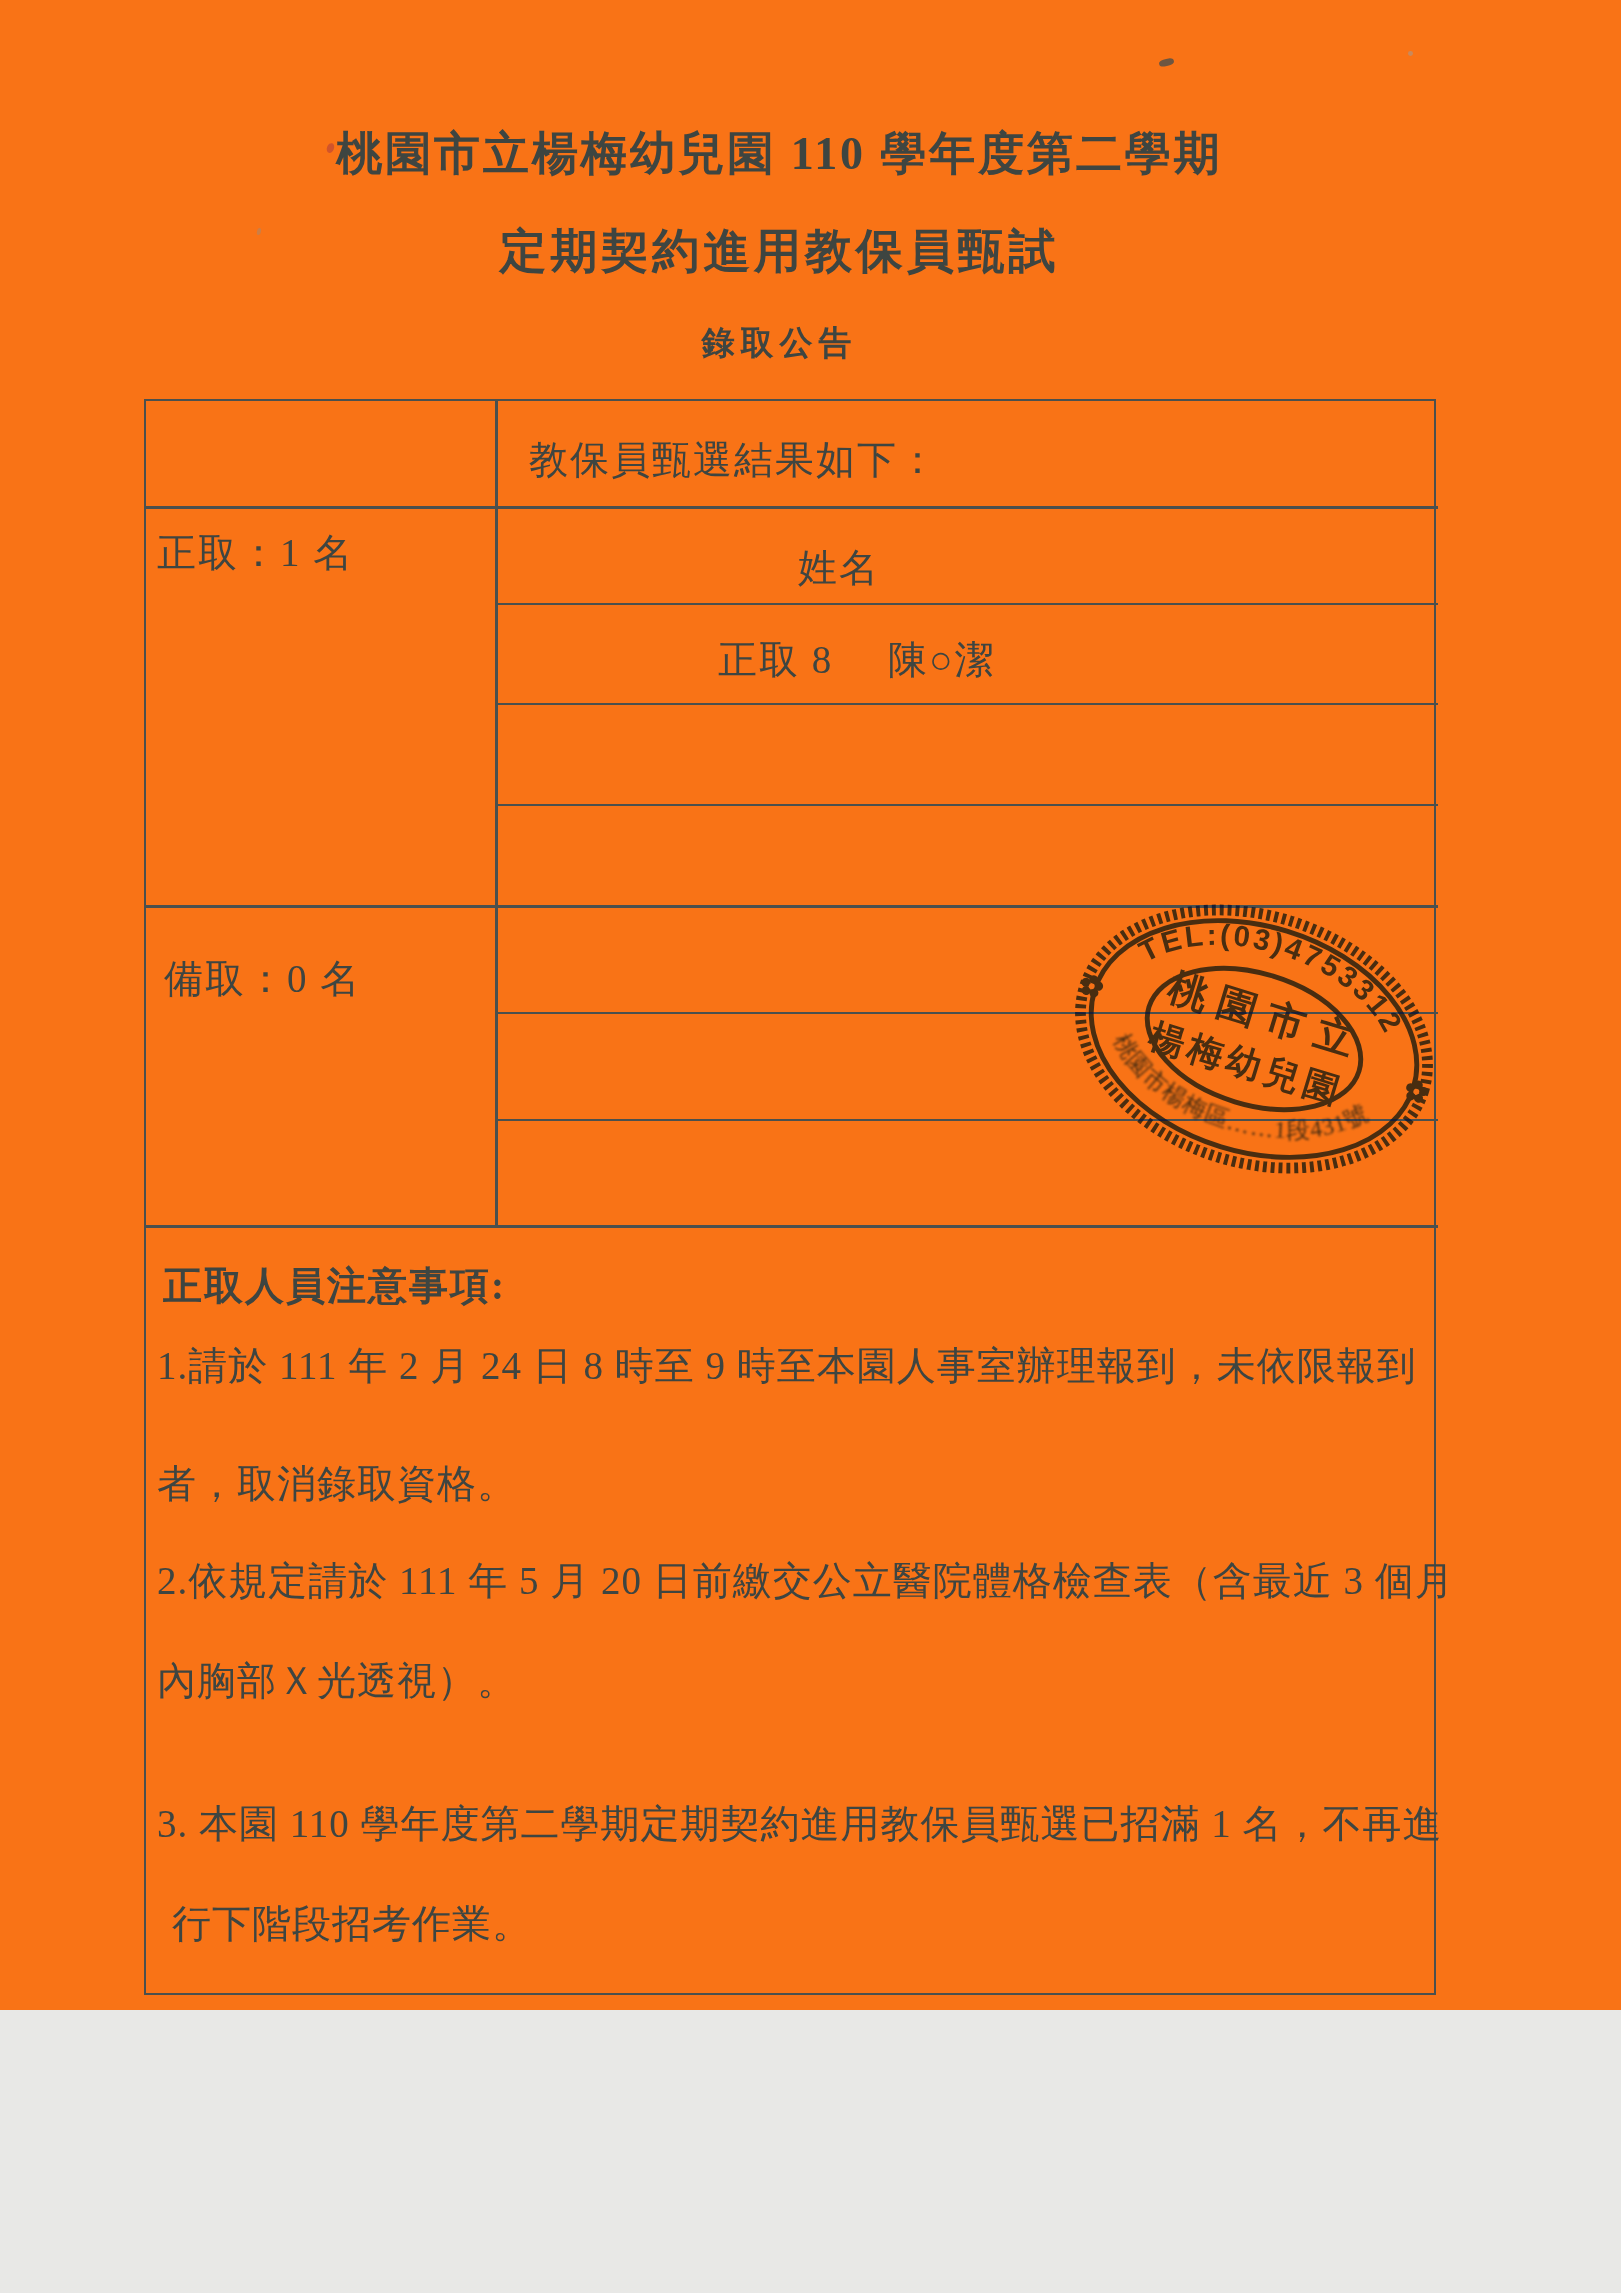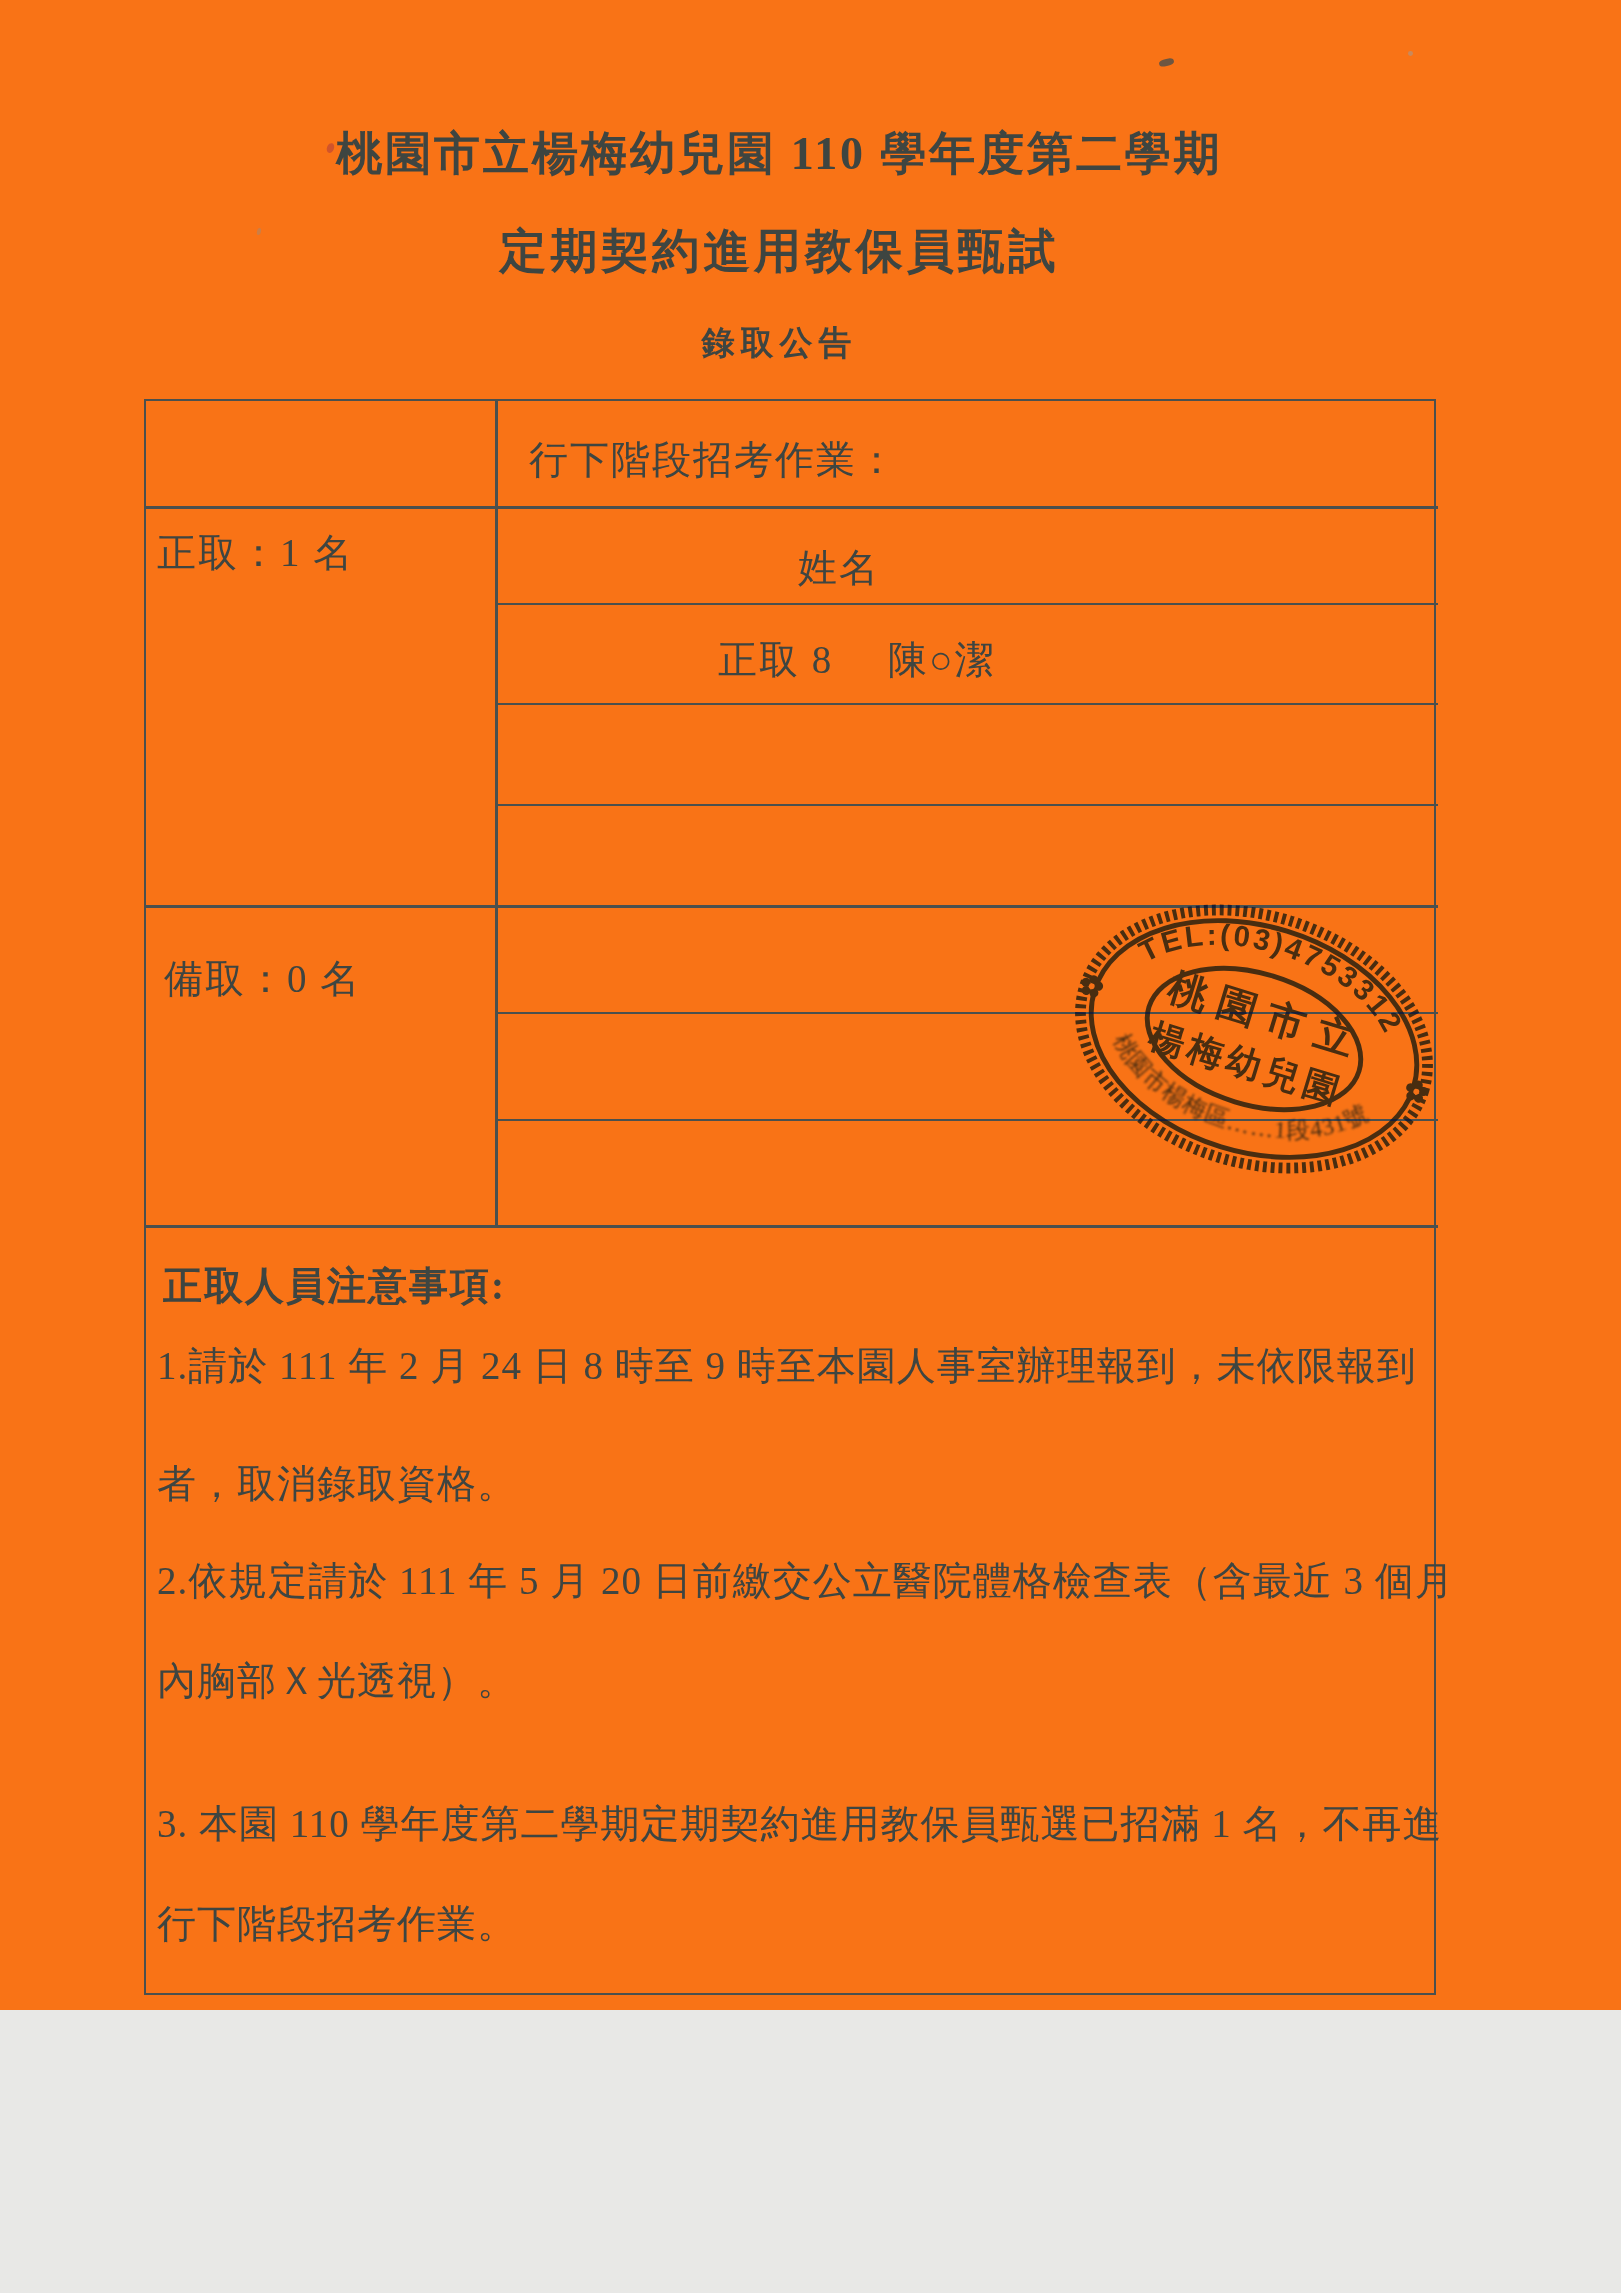--- a/index.html
+++ b/index.html
@@ -61,34 +61,34 @@
   <div class="gline" style="left:495px;top:399px;width:2.9px;height:829px;"></div>
   <div class="gline" style="left:144px;top:506px;width:1294px;height:2.9px;"></div>
   <div class="gline" style="left:495px;top:603px;width:943px;height:2px;"></div>
   <div class="gline" style="left:495px;top:703px;width:943px;height:2px;"></div>
   <div class="gline" style="left:495px;top:804px;width:943px;height:2px;"></div>
   <div class="gline" style="left:144px;top:905px;width:1294px;height:2.9px;"></div>
   <div class="gline" style="left:495px;top:1012px;width:943px;height:2px;"></div>
   <div class="gline" style="left:495px;top:1119px;width:943px;height:2px;"></div>
   <div class="gline" style="left:144px;top:1225px;width:1294px;height:2.9px;"></div>
 
-  <div class="cell intro-cell">行下階段招考作業：</div>
+  <div class="cell intro-cell">教保員甄選結果如下：</div>
   <div class="cell regular-label">正取：1 名</div>
   <div class="cell name-header">姓名</div>
   <div class="cell rank-cell">正取 8</div>
   <div class="cell name-cell">陳○潔</div>
   <div class="cell waitlist-label">備取：0 名</div>
 
   <div class="note-line notes-heading" style="top:1259px;">正取人員注意事項:</div>
   <div class="note-line" style="top:1339px;font-family:Liberation Serif, serif;">1.請於 111 年 2 月 24 日 8 時至 9 時至本園人事室辦理報到，未依限報到</div>
   <div class="note-line" style="top:1457px;">者，取消錄取資格。</div>
   <div class="note-line" style="top:1554px;">2.依規定請於 111 年 5 月 20 日前繳交公立醫院體格檢查表（含最近 3 個月</div>
   <div class="note-line" style="top:1654px;">內胸部Ｘ光透視）。</div>
   <div class="note-line" style="top:1797px;">3. 本園 110 學年度第二學期定期契約進用教保員甄選已招滿 1 名，不再進</div>
-  <div class="note-line" style="top:1897px;">行下階段招考作業。</div>
+  <div class="note-line" style="top:1897px;margin-left:15px;">行下階段招考作業。</div>
 
   <svg class="stamp" viewBox="0 0 410 310">
     <defs>
       <path id="arcTop" d="M 60 155 A 145 90 0 0 1 350 155" fill="none"></path>
       <path id="arcBot" d="M 50 150 A 155 100 0 0 0 360 150" fill="none"></path>
       <filter id="smudge" x="-20%" y="-20%" width="140%" height="140%">
         <feGaussianBlur stdDeviation="1.2"></feGaussianBlur>
       </filter>
       <g id="flower">
         <circle cx="0" cy="-7" r="4.6" fill="#3b55b4"></circle>

